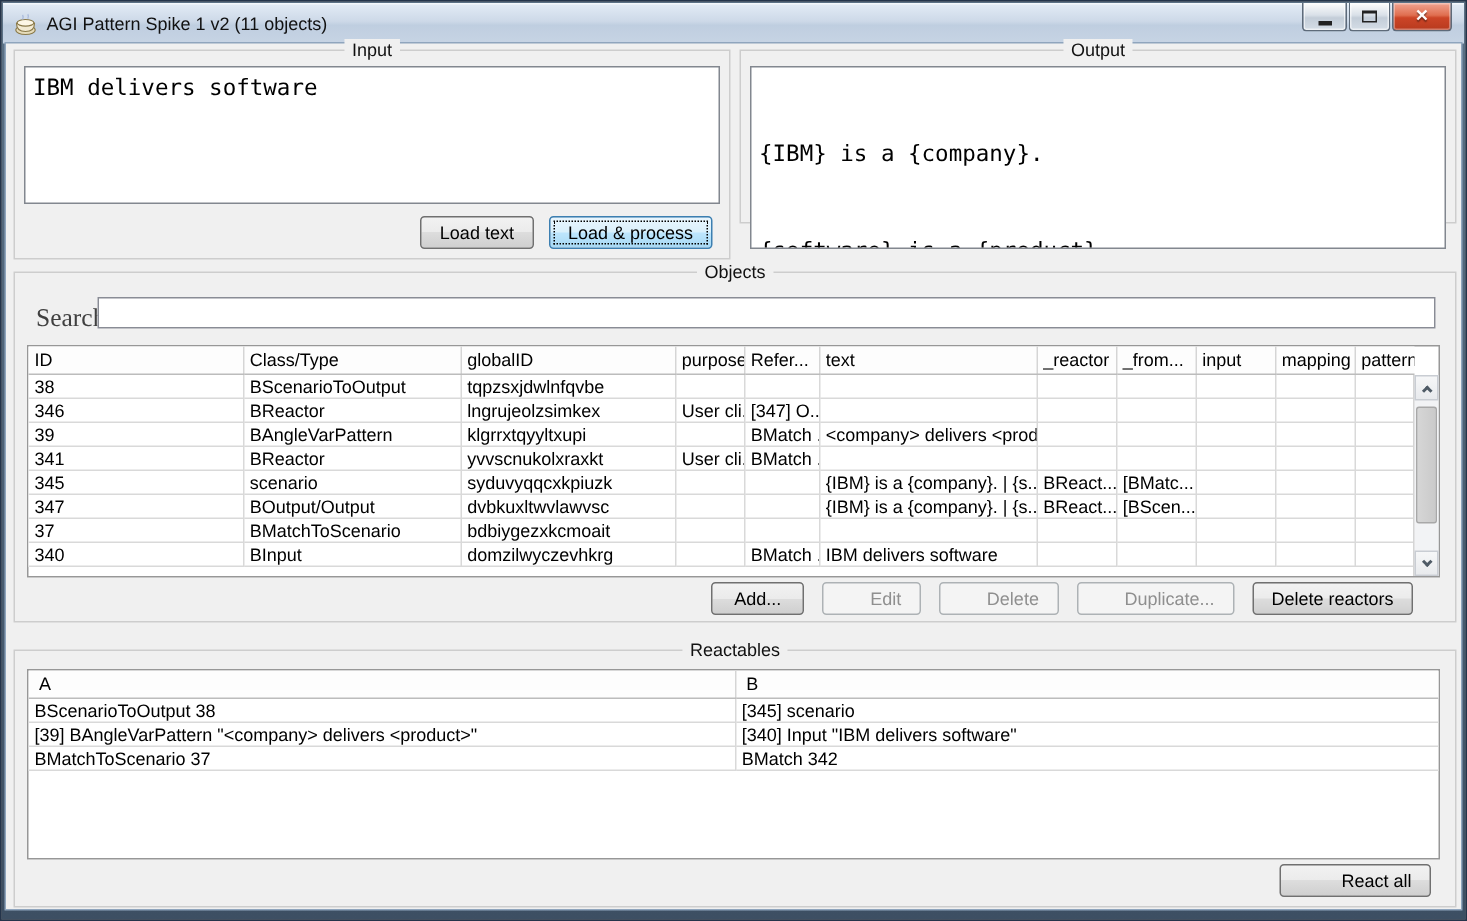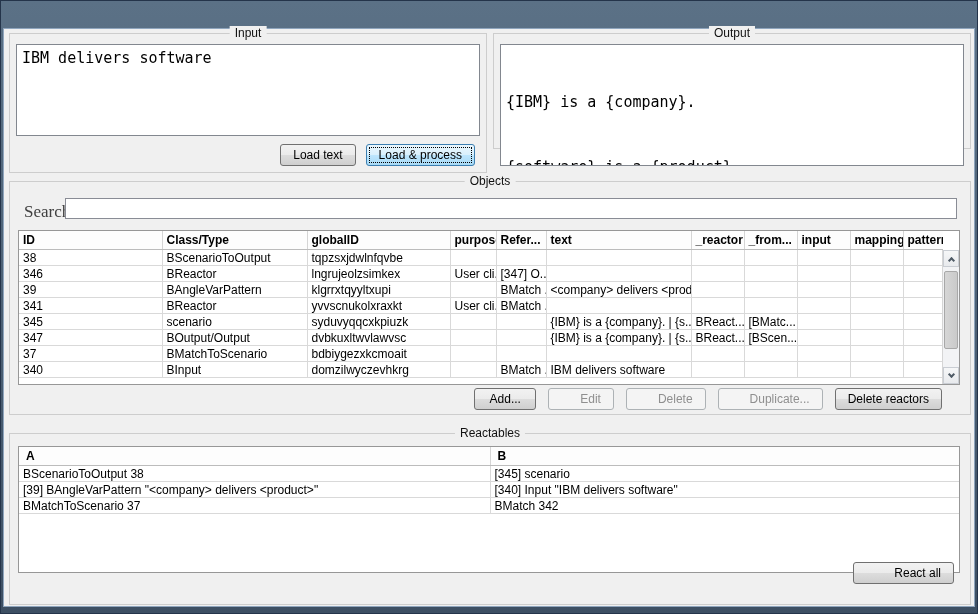--- a/index.html
+++ b/index.html
@@ -91,21 +91,21 @@
   }
 
   .table-wrap {
     position:absolute; left:8px; top:48px; width:942px; height:155px;
     border:1px solid #979797; background:#fff;
   }
   table.tbl { border-collapse:collapse; table-layout:fixed; background:#fff;
     font-size:12px; color:#000; }
   .objects-tbl { width:924px; }
   .tbl th {
-    font-weight:bold; text-align:left; padding:2px 4px; height:15px;
+    font-weight:normal; text-align:left; padding:2px 4px; height:15px;
     border-right:1px solid #d5d5d5; border-bottom:1px solid #bcbcbc;
     background:#fdfdfd; white-space:nowrap; overflow:hidden;margin-left:42px;
   }
   .tbl td {
     padding:0 4px; height:16px;
     border-right:1px solid #d9d9d9; border-bottom:1px solid #d9d9d9;
     white-space:nowrap; overflow:hidden;
   }
   .tbl th:last-child, .tbl td:last-child { border-right:none; }
 
@@ -136,27 +136,49 @@
   .obj-btnrow .btn { height:22px; min-width:62px; }
 
   .table-wrap2 {
     position:absolute; left:8px; top:12px; width:942px; height:127px;
     border:1px solid #979797; background:#fff; overflow:hidden;
   }
   .react-tbl { width:940px; }
   .react-tbl th { height:17px; padding:2px 7px; }
   .react-tbl td { height:16px; padding:0 4px; }
 
-  .react-all { position:absolute; right:16px; bottom:20px; min-width:76px;padding-left:40px; }
+  .react-all { position:absolute; right:16px; bottom:6px; min-width:76px;padding-left:40px; }
 </style>
 </head>
 <body>
 
 <div class="window">
 
+  <div class="titlebar">
+    <span class="app-icon">
+      <svg width="16" height="16" viewBox="0 0 16 16">
+        <ellipse cx="8" cy="12" rx="6.5" ry="3" fill="#e6dcba" stroke="#8a7a4a" stroke-width="0.8"></ellipse>
+        <path d="M2 7.5 Q2 13 8 13 Q14 13 14 7.5 L13 7 Q8 9.5 3 7 Z" fill="#f2ead2" stroke="#8a7a4a" stroke-width="0.8"></path>
+        <ellipse cx="8" cy="7.2" rx="5.6" ry="2.2" fill="#fdf7e6" stroke="#8a7a4a" stroke-width="0.8"></ellipse>
+        <path d="M6 2 q1 1.5 0 3 M9.5 1.5 q1 1.5 0 3" stroke="#aebedd" stroke-width="1" fill="none"></path>
+      </svg>
+    </span>
+    <span class="title-text">AGI Pattern Spike 1 v2 (11 objects)</span>
+    <div class="winbtns">
+      <div class="winbtn min">
+          <span class="glyph-min"></span>
+        </div>
+      <div class="winbtn max">
+          <span class="glyph-max"></span>
+        </div>
+      <div class="winbtn close">
+          <span class="glyph-close">✕</span>
+        </div>
+    </div>
+  </div>
 
   <div class="client">
 
     <div class="groupbox input-box">
       <span class="gb-title">Input</span>
       <div class="textarea">IBM delivers software</div>
       <div class="btnrow">
         <button class="btn">Load text</button>
         <button class="btn focused">Load &amp; process</button>
       </div>

